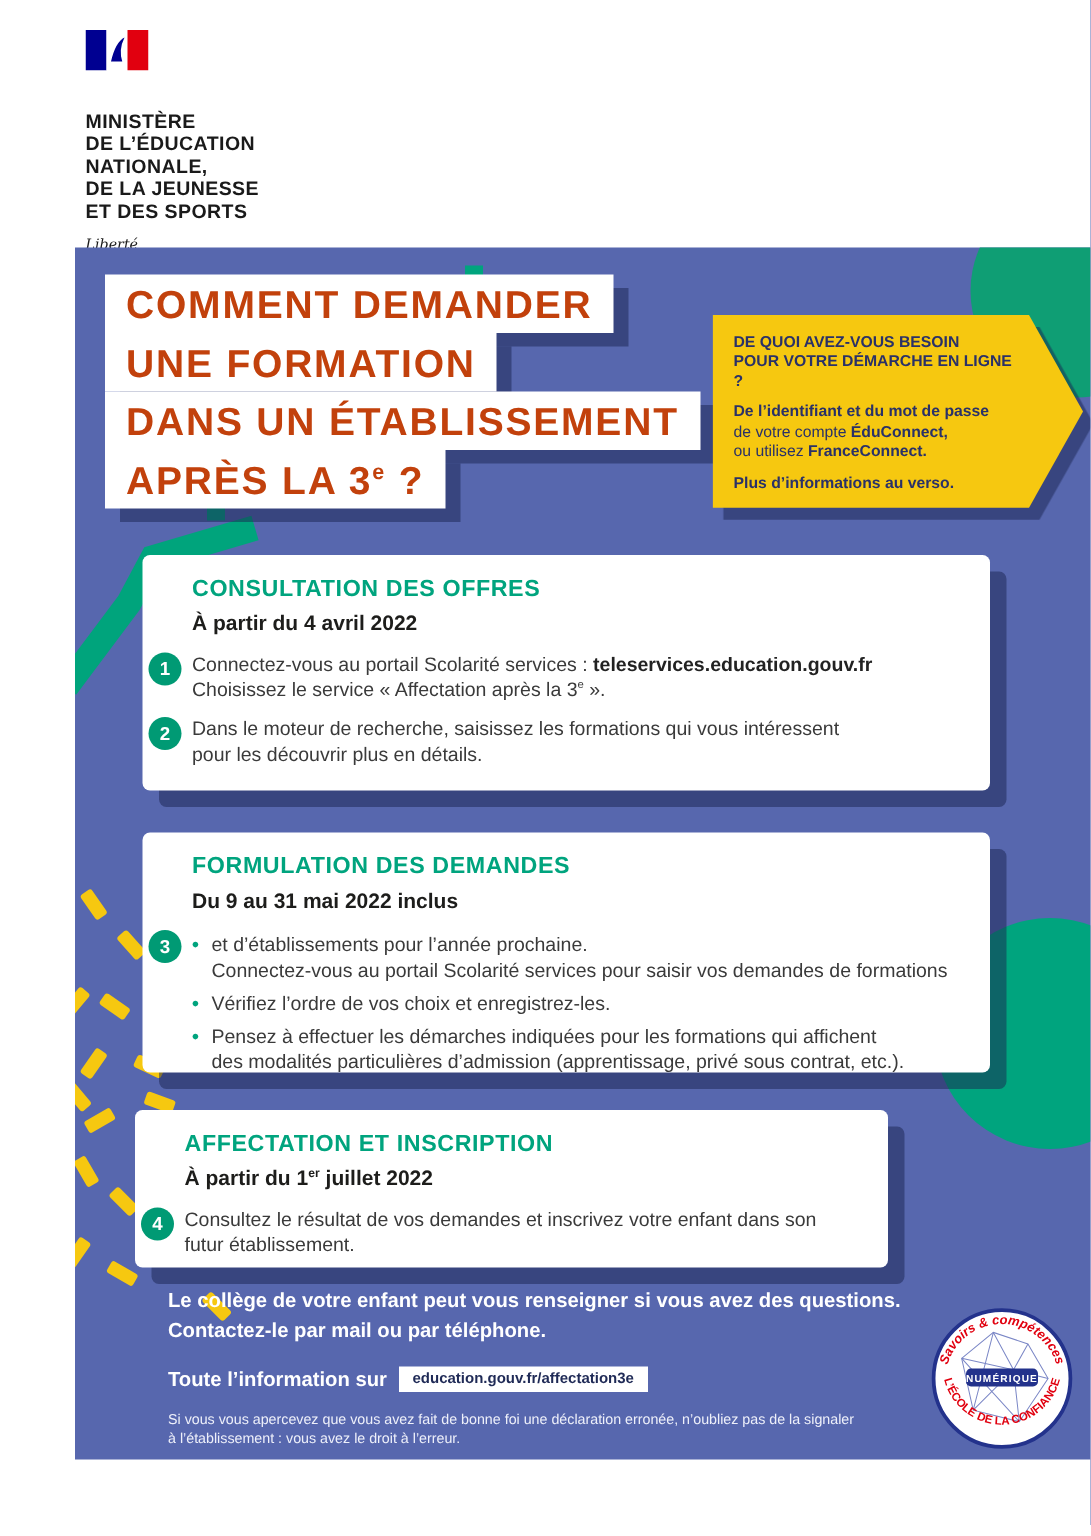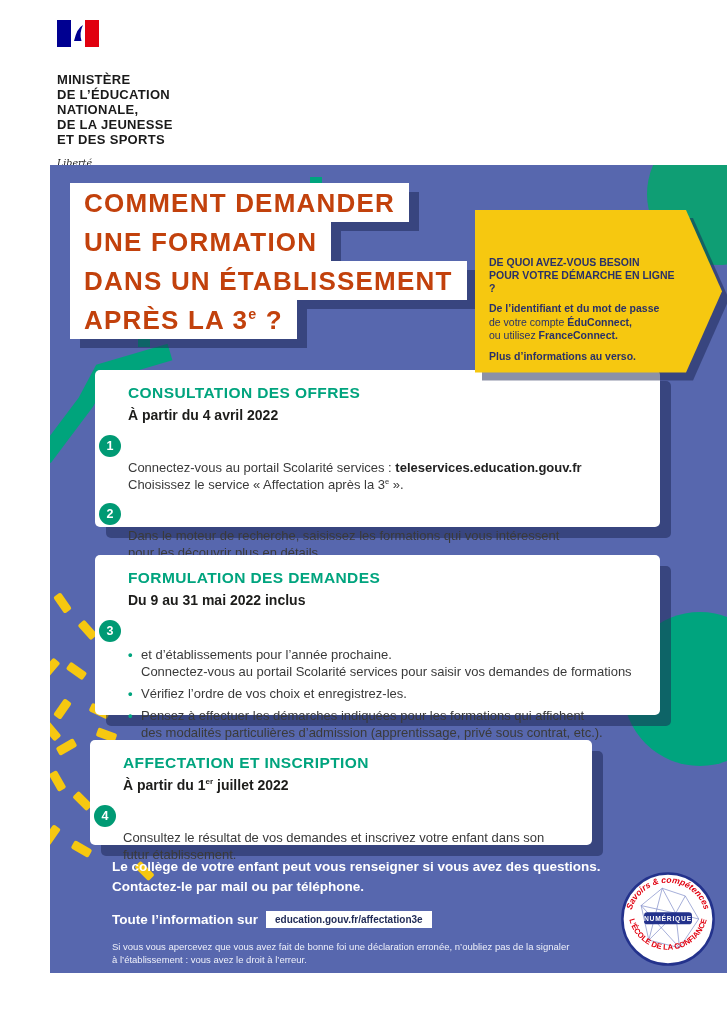--- a/index.html
+++ b/index.html
@@ -27,41 +27,41 @@
     box-shadow:10px 9px 0 rgba(25,35,80,0.5); position:relative;
   }
   .title-line sup { font-size:55%; vertical-align:super; line-height:0; }
   
   .callout-wrap { position:absolute; left:425px; top:45px; z-index:3; filter:drop-shadow(7px 8px 0 rgba(25,35,80,0.5)); }
   .callout {
     width:247px; background:#f6c810; color:#2a3168; padding:12px 44px 11px 14px;
     clip-path:polygon(0 0, calc(100% - 36px) 0, 100% 50%, calc(100% - 36px) 100%, 0 100%);
     box-sizing:border-box;
   }
-  .callout .co-head { font-weight:bold; font-size:10.5px; line-height:13px;margin-top:34px; }
+  .callout .co-head { font-weight:bold; font-size:10.5px; line-height:13px; }
   .callout .co-body { margin-top:7px; font-size:10.5px; line-height:13.5px; }
   .callout .co-body b { font-weight:bold; }
   .callout .co-foot { margin-top:7px; font-weight:bold; font-size:10.5px; }
   
   .card {
     position:absolute; left:45px; width:565px; background:#ffffff; border-radius:5px;
     box-shadow:11px 11px 0 rgba(25,35,80,0.5); z-index:2;
     padding:14px 20px 12px 33px; box-sizing:border-box;
   }
   .card-heading { color:#00a47e; font-weight:bold; font-size:15.5px; letter-spacing:0.4px; margin:0 0 5px 0; }
   .card-date { color:#1d1d1b; font-weight:bold; font-size:14px; margin:0 0 11px 0; }
   .card-date sup, .step-text sup { font-size:58%; vertical-align:super; line-height:0; }
   .step { display:flex; margin-left:-29px; margin-bottom:9px; }
   .step:last-child { margin-bottom:0; }
   .step-num {
     flex:none; width:22px; height:22px; border-radius:50%; background:#009a74;
     color:#ffffff; font-weight:bold; font-size:12.5px; line-height:22px; text-align:center;
     margin-right:7px; margin-top:1px;
   }
-  .step-text { color:#3a3a3a; font-size:13px; line-height:17px;margin-top:25px; }
+  .step-text { color:#3a3a3a; font-size:13px; line-height:17px; }
   .step-text .ln { display:block; }
   .step-text b { font-weight:bold; color:#222; }
   .bullets { padding-top:2px; }
   .bullet { position:relative; padding-left:13px; margin-bottom:5px; color:#3a3a3a; font-size:13px; line-height:17px; }
   .bullet::before { content:"•"; position:absolute; left:0; top:0; color:#00a47e; font-weight:bold; }
   .bullet .ln { display:block; }
   
   .poster-footer { position:absolute; left:62px; top:692px; z-index:2; color:#ffffff; }
   .pf-bold { font-weight:bold; font-size:13.5px; line-height:20px; }
   .pf-link-row { margin-top:14px; font-weight:bold; font-size:13.5px; display:flex; align-items:center; }

